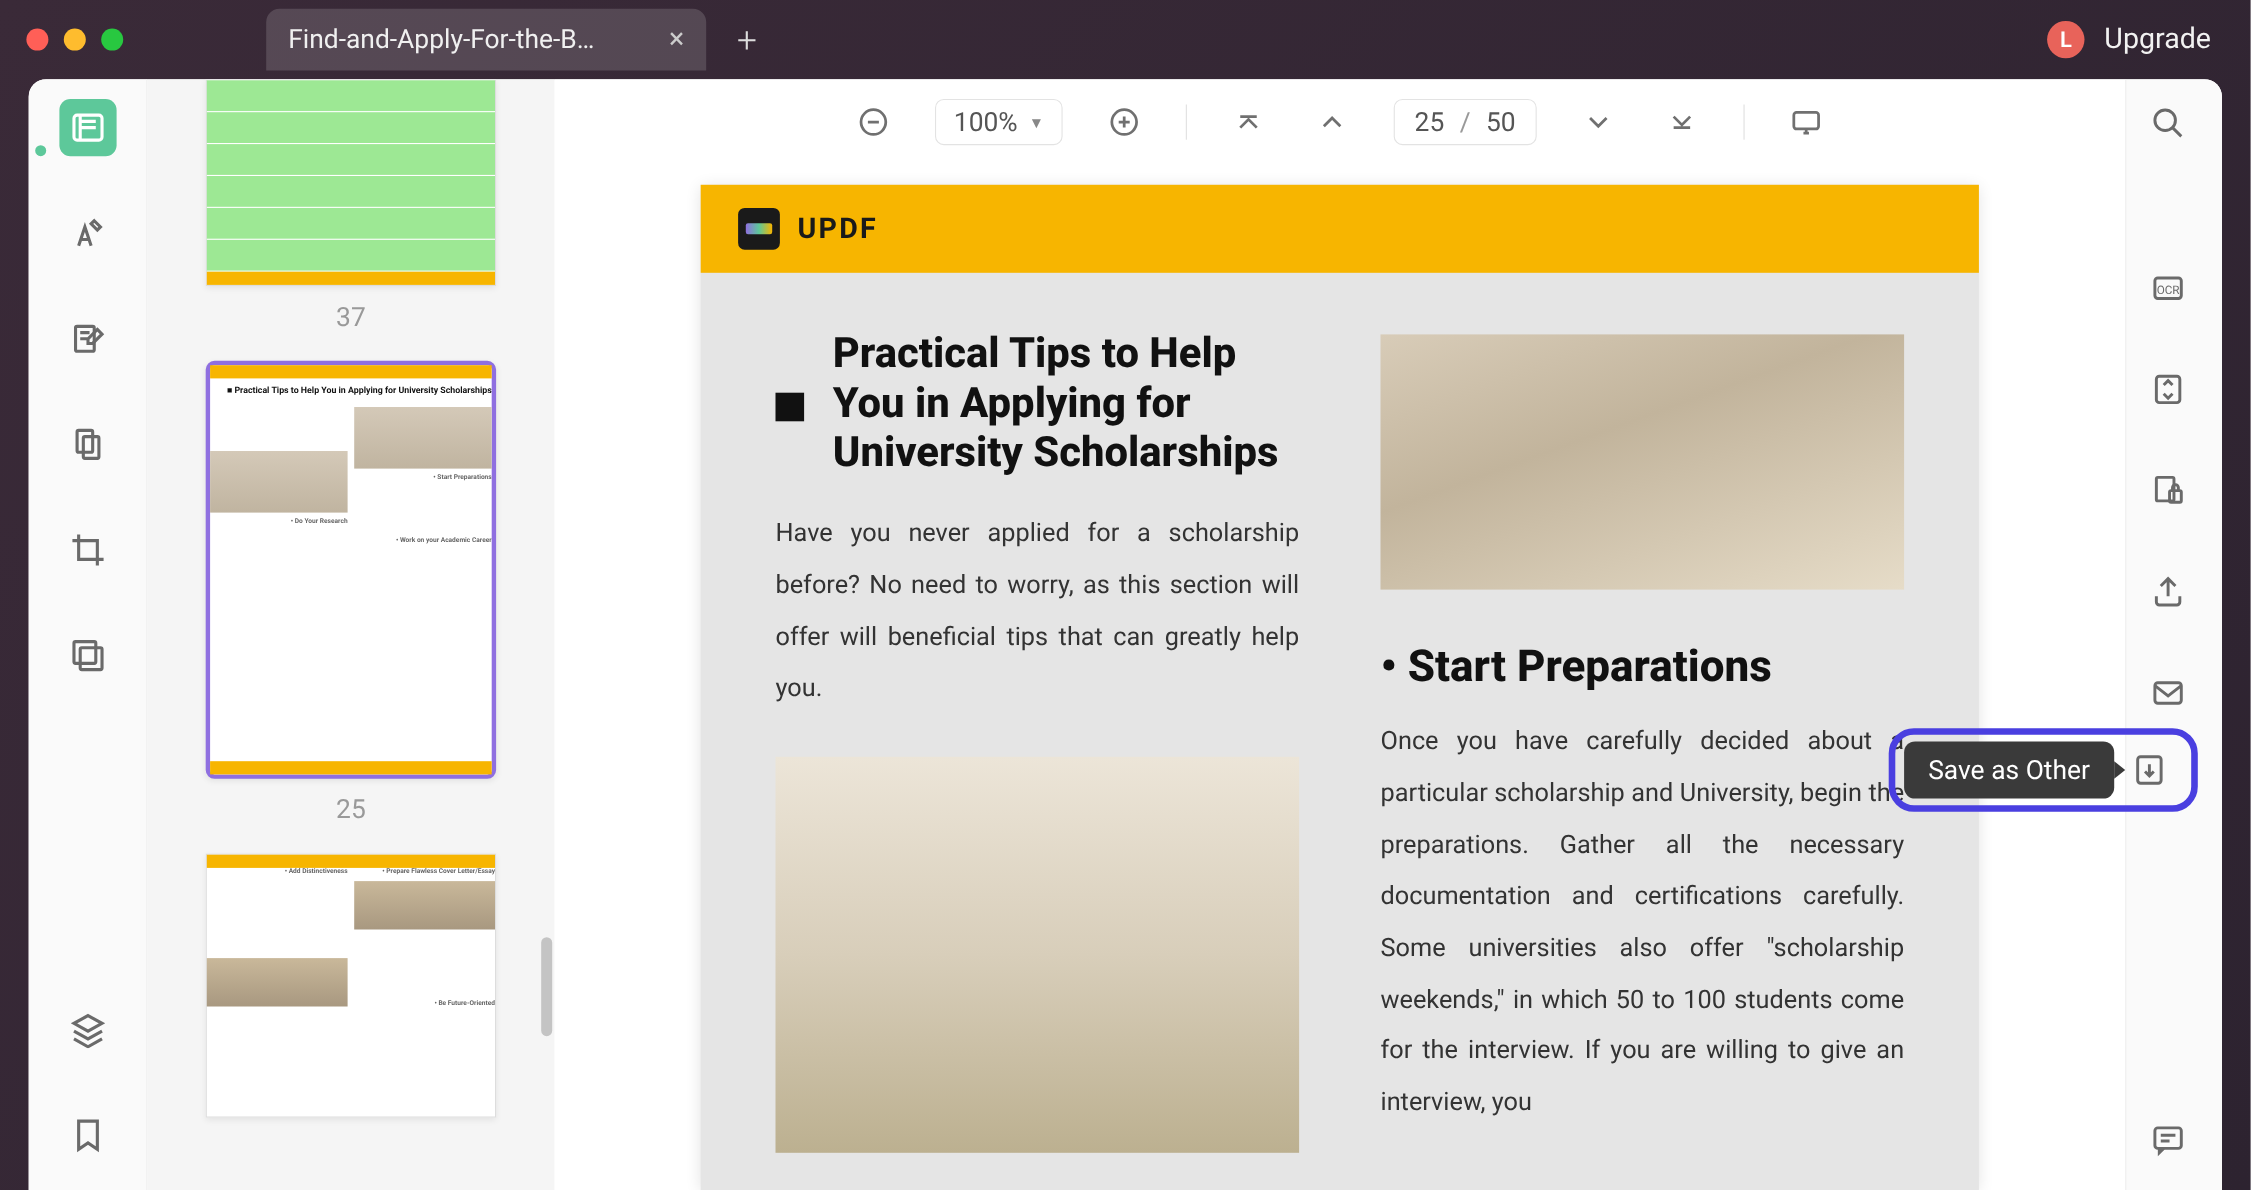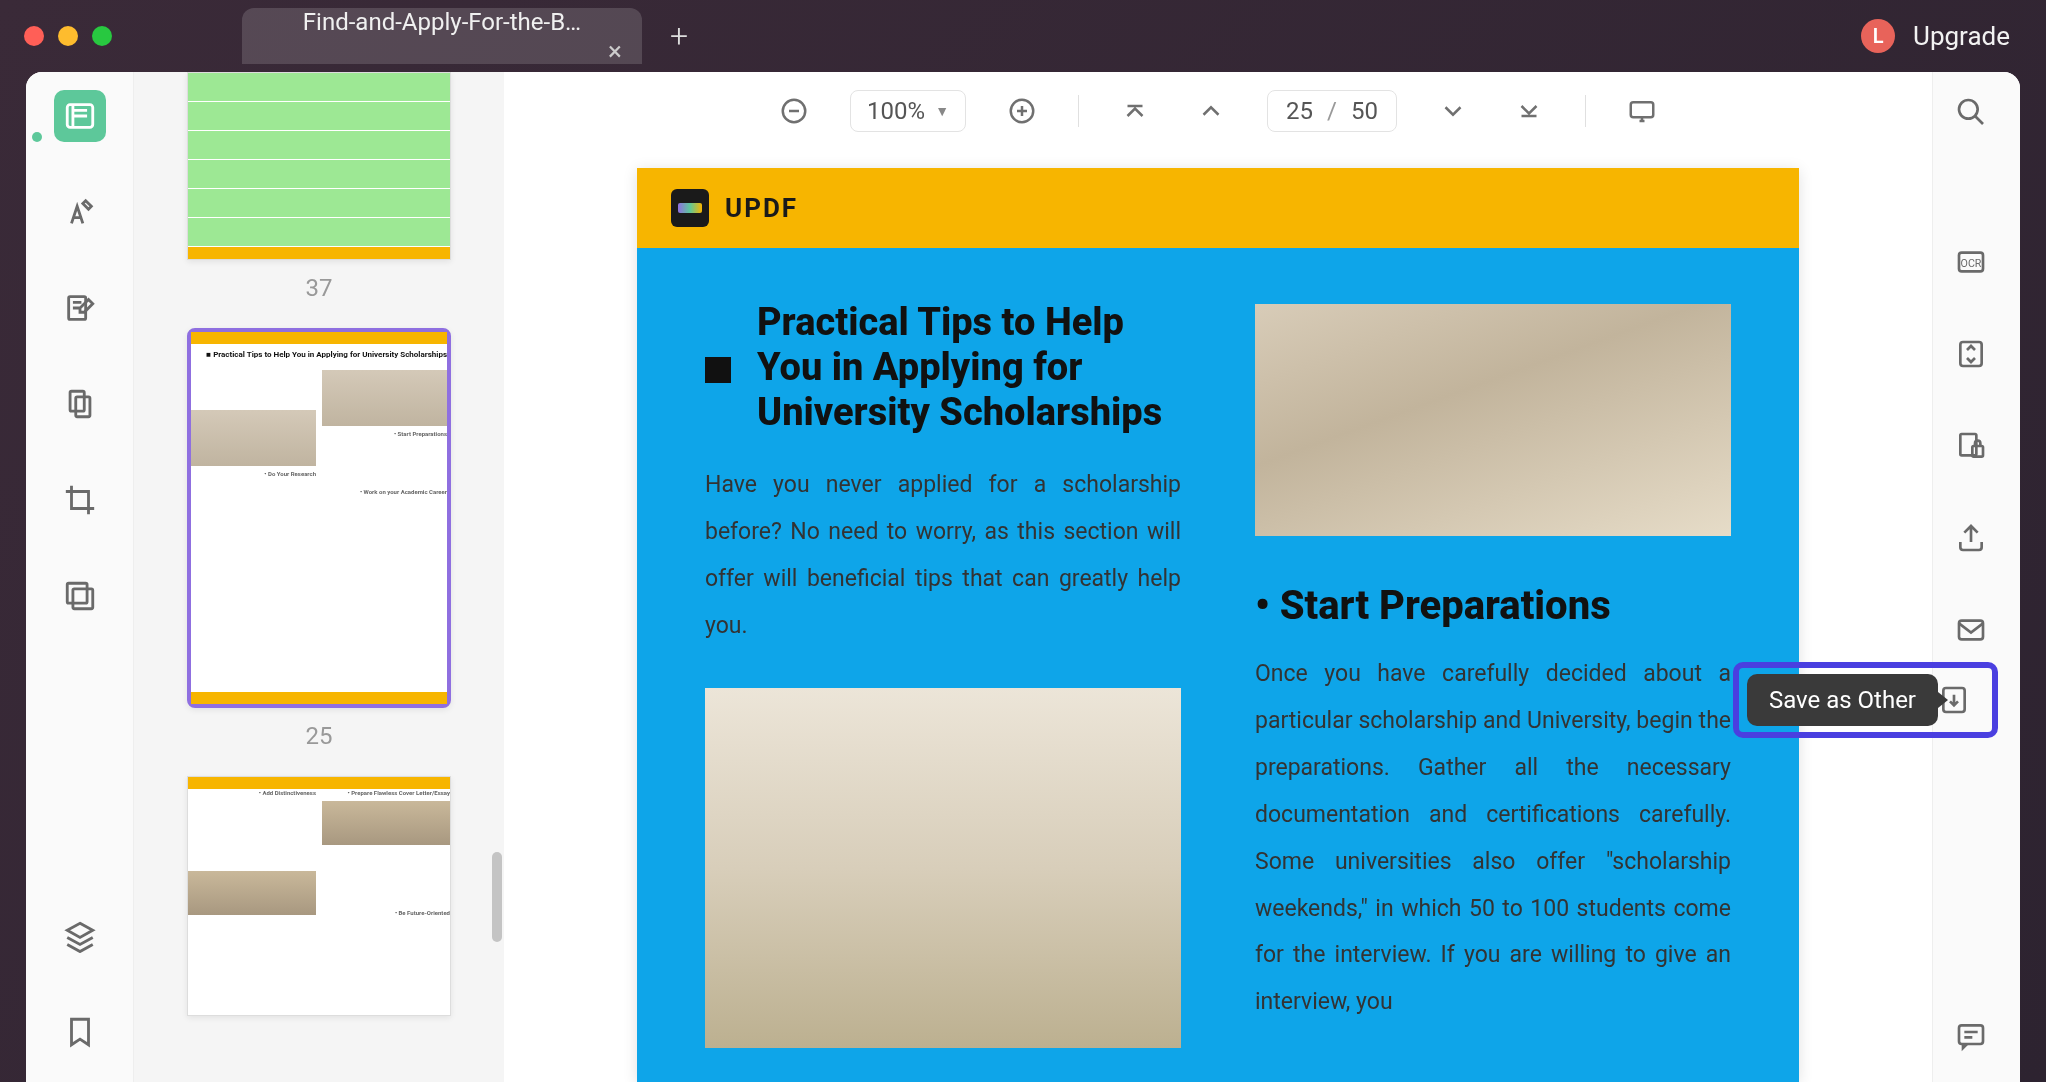--- a/index.html
+++ b/index.html
@@ -6,21 +6,21 @@
   html, body { width: 2046px; height: 1082px; overflow: hidden; font-family: -apple-system, BlinkMacSystemFont, "Segoe UI", Roboto, sans-serif; font-synthesis-weight: none; }
   body { background: linear-gradient(135deg, #3a2a38 0%, #2d2330 100%); }
 
   
   .titlebar { height: 72px; display: flex; align-items: center; padding: 0 24px; }
   .traffic-lights { display: flex; gap: 14px; margin-right: 130px; }
   .dot { width: 20px; height: 20px; border-radius: 50%; }
   .dot.red { background: #ff5f57; }
   .dot.yellow { background: #febc2e; }
   .dot.green { background: #28c840; }
-  .tab { height: 56px; background: rgba(255,255,255,0.15); border-radius: 12px 12px 0 0; display: flex; align-items: center; padding: 0 20px; color: #f0f0f0; font-size: 24px; min-width: 400px; position: relative; flex-direction: column; }
+  .tab { height: 56px; background: rgba(255,255,255,0.15); border-radius: 12px 12px 0 0; display: flex; align-items: center; padding: 0 20px; color: #f0f0f0; font-size: 24px; min-width: 400px; position: relative; }
   .tab .close { margin-left: auto; font-size: 26px; color: #ccc; cursor: pointer; }
   .newtab { margin-left: 28px; color: #ddd; font-size: 32px; font-weight: 300; cursor: pointer; }
   .spacer { flex: 1; }
   .avatar { width: 34px; height: 34px; border-radius: 50%; background: #e8635a; color: #fff; display: flex; align-items: center; justify-content: center; font-size: 20px; font-weight: 600; }
   .upgrade { color: #f2f2f2; font-size: 26px; margin-left: 18px; margin-right: 12px; }
 
   
   .window { position: absolute; left: 26px; right: 26px; top: 72px; bottom: 0; background: #ffffff; border-radius: 16px 16px 0 0; display: flex; overflow: hidden; }
 
   
@@ -57,21 +57,21 @@
   .toolbar { height: 62px; margin-top: 8px; display: flex; align-items: center; justify-content: center; gap: 36px; }
   .tbtn { width: 40px; height: 40px; display: flex; align-items: center; justify-content: center; color: #707070; cursor: pointer; }
   .tbtn svg{ width:30px; height:30px; stroke:#707070; fill:none; stroke-width:2;}
   .zoom { display:flex; align-items:center; gap:10px; border:1px solid #e3e3e3; border-radius:8px; padding:6px 16px; font-size:24px; color:#555;}
   .zoom .arrow{ font-size:14px; color:#888;}
   .sep{ width:1px; height:32px; background:#e0e0e0;}
   .pagebox{ display:flex; align-items:center; gap:14px; border:1px solid #e3e3e3; border-radius:8px; padding:6px 18px; font-size:24px; color:#555;}
   .pagebox .slash{ color:#999;}
 
   .page-area{ flex:1; overflow:hidden; display:flex; justify-content:center; padding:26px 40px 0;}
-  .page{ width:1162px; background:#0ea5e9; box-shadow:0 2px 14px rgba(0,0,0,0.12);}
+  .page{ width:1162px; background:#e5e5e5; box-shadow:0 2px 14px rgba(0,0,0,0.12);}
   .page-top{ height:80px; background:#f7b500; display:flex; align-items:center; padding:0 34px; gap:16px;}
   .logo-sq{ width:38px; height:38px; background:#1a1a1a; border-radius:6px; display:flex; align-items:center; justify-content:center;}
   .logo-sq .wav{ width:24px; height:10px; background:linear-gradient(90deg,#8f6fe0,#5dc89a,#f7b500); border-radius:2px;}
   .brand{ color:#1a1a1a; font-size:26px; font-weight:700; letter-spacing:2px;}
   .page-body{ padding:52px 68px; display:grid; grid-template-columns: 1fr 1fr; column-gap:74px;}
   .h1row{ display:flex; align-items:center; gap:26px; grid-column:1;}
   .blk{ width:26px; height:26px; background:#111; margin-top:6px; flex-shrink:0;}
   .h1{ font-size:38px; font-weight:800; color:#111; line-height:1.18;}
   .para{ font-size:23px; color:#333; line-height:2.04; margin-top:28px; text-align:justify;}
   .rimg{ height:232px; background: linear-gradient(160deg,#d8ccb8 0%,#c2b49c 40%,#e6dcc8 100%); margin-top:4px;}
@@ -80,21 +80,21 @@
   .para2{ font-size:23px; color:#333; line-height:2.04; margin-top:22px; text-align:justify;}
   .limg{ height:360px; background:linear-gradient(180deg,#ece5d8 0%, #d8ceba 50%, #bcb090 100%); margin-top:38px;}
 
   
   .righttools{ width:88px; background:#fafafa; border-left:1px solid #eee; display:flex; flex-direction:column; align-items:center; padding-top:18px; gap:48px; position:relative;}
   .rtool{ width:44px; height:44px; display:flex; align-items:center; cursor:pointer;}
   .rtool svg{ width:32px; height:32px; stroke:#6a6a6a; fill:none; stroke-width:2;}
   .righttools .bottom{ position:absolute; bottom:24px;}
 
   
-  .callout{ position:absolute; right:22px; top:590px; border:6px solid #4a3fe0; border-radius:10px; background:transparent; padding:6px 8px; display:flex; align-items:center; gap:0;}
+  .callout{ position:absolute; right:22px; top:590px; border:6px solid #4a3fe0; border-radius:23px; background:transparent; padding:6px 8px; display:flex; align-items:center; gap:16px;}
   .tooltip{ background:#3a3a3a; color:#fff; font-size:24px; padding:12px 22px; border-radius:10px; position:relative;}
   .tooltip::after{ content:""; position:absolute; right:-10px; top:50%; transform:translateY(-50%); border-left:10px solid #3a3a3a; border-top:8px solid transparent; border-bottom:8px solid transparent;}
   .callout .rtool{ width:46px; height:46px;}
 </style>
 </head>
 <body>
 
 <div class="titlebar">
   <div class="traffic-lights">
     <div class="dot red"></div>

